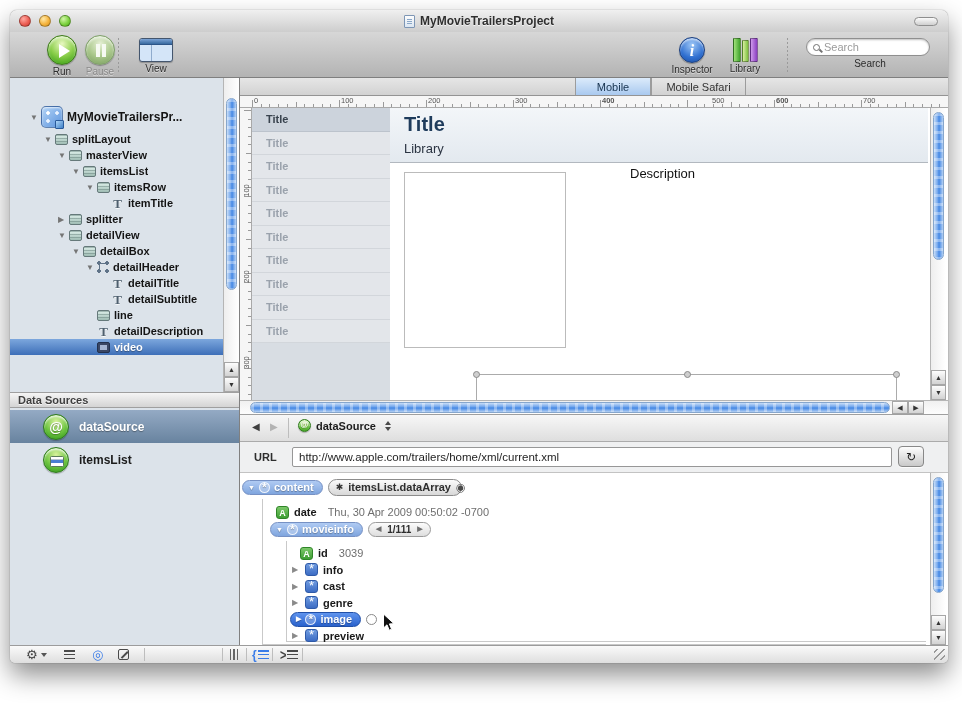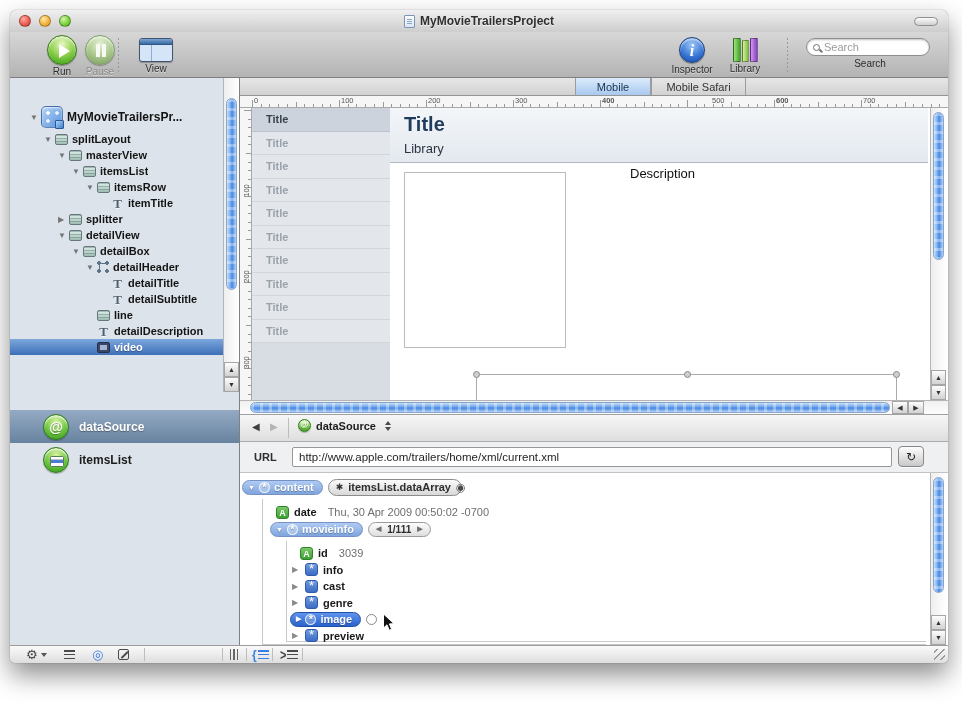--- a/index.html
+++ b/index.html
@@ -352,20 +352,21 @@
             <span class="tlabel">video</span>
           </div>
         </div>
       <div class="tree-scroll">
         <div class="aq-vthumb" style="top:20px;height:192px"></div>
         <div class="arrows-bottom">
           <div class="sarw">▲</div>
           <div class="sarw">▼</div>
         </div>
       </div>
+      <div class="ds-header">Data Sources</div>
       <div class="ds-list" id="dslist">
           <div class="ds-row sel">
             <span class="gcirc">
               <span class="at">@</span>
             </span>
             <span>dataSource</span>
           </div>
           <div class="ds-row">
             <span class="gcirc">
               <span class="mini-list">

